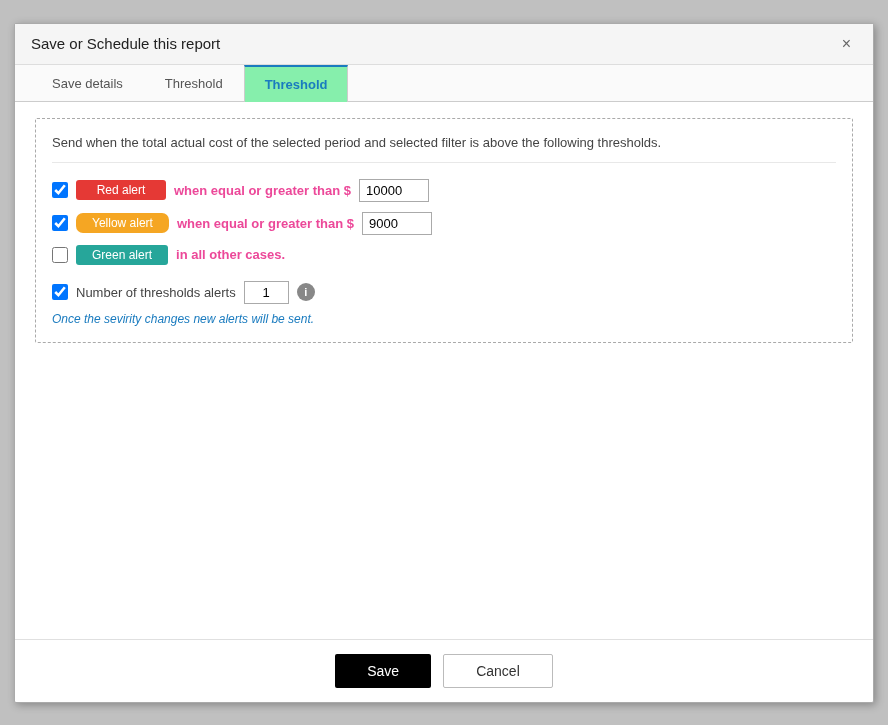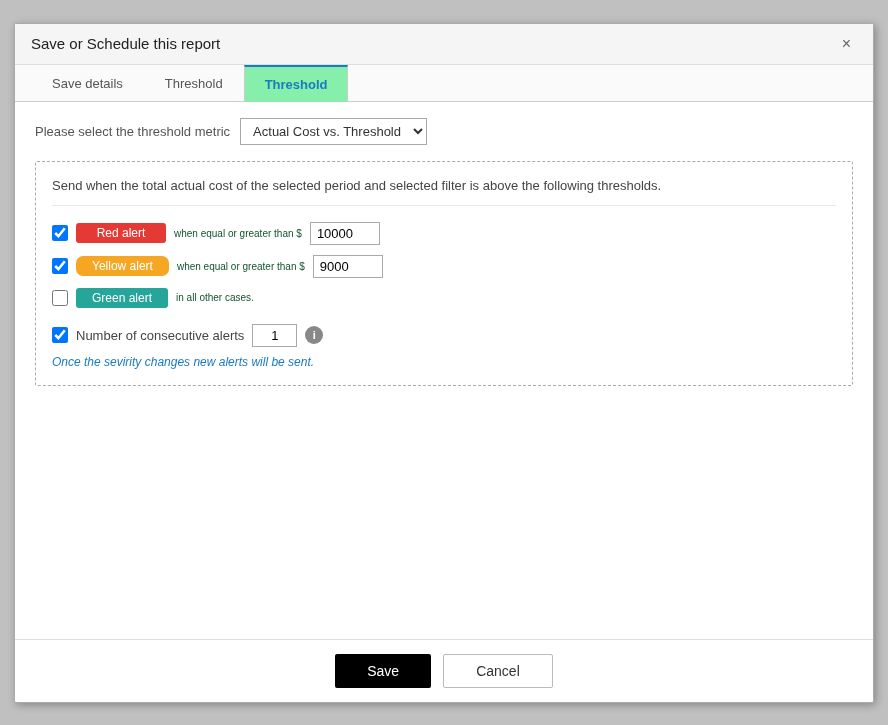--- a/index.html
+++ b/index.html
@@ -128,22 +128,23 @@
       color: #fff;
       font-size: 12px;
       font-weight: 500;
       min-width: 90px;
       text-align: center;
     }
     .badge-red { background: #e53935; }
     .badge-yellow { background: #f5a623; border-radius: 7px; }
     .badge-green { background: #26a69a; }
     .alert-condition {
-      color: #14532d;
-      font-size: 10px;
+      color: #ec4899;
+      font-size: 13px;
+      font-weight: bold;
     }
     .alert-input {
       border: 1px solid #aaa;
       padding: 3px 6px;
       font-size: 13px;
       width: 70px;
       text-align: left;
     }
     .consecutive-row {
       display: flex;
@@ -218,26 +219,20 @@
   </div>
 
   <div class="tabs">
     <div class="tab">Save details</div>
     <div class="tab">Threshold</div>
     <div class="tab active">Threshold</div>
   </div>
 
   <div class="dialog-content">
 
-    <div class="metric-row">
-      <span class="metric-label">Please select the threshold metric</span>
-      <select class="metric-select">
-        <option>Actual Cost vs. Threshold</option>
-      </select>
-    </div>
 
     <div class="threshold-box">
 
       <div class="threshold-desc">Send when the total actual cost of the selected period and selected filter is above the following thresholds.</div>
 
       <div class="alert-rows">
 
         <div class="alert-row">
           <input type="checkbox" class="alert-checkbox" checked="" style="">
           <span class="alert-badge badge-red">Red alert</span>
@@ -255,21 +250,21 @@
         <div class="alert-row">
           <input type="checkbox" class="alert-checkbox" style="">
           <span class="alert-badge badge-green">Green alert</span>
           <span class="alert-condition">in all other cases.</span>
         </div>
 
       </div>
 
       <div class="consecutive-row">
         <input type="checkbox" class="alert-checkbox" checked="" style="">
-        <span class="consecutive-label">Number of consecutive alerts</span>
+        <span class="consecutive-label">Number of thresholds alerts</span>
         <input type="text" class="consecutive-input" value="1" style="">
         <span class="info-icon">i</span>
       </div>
 
       <div class="severity-note">Once the sevirity changes new alerts will be sent.</div>
 
     </div>
   </div>
 
   <div class="dialog-footer">

